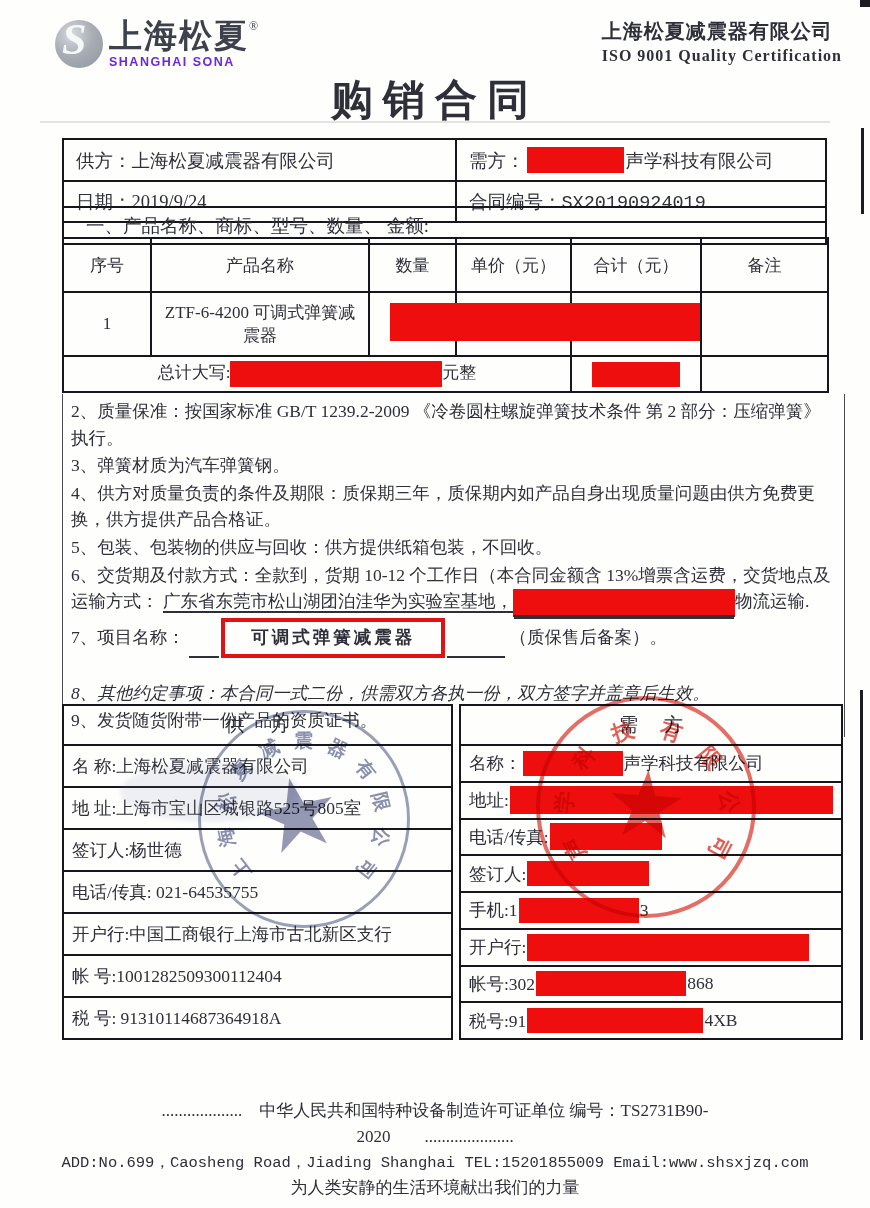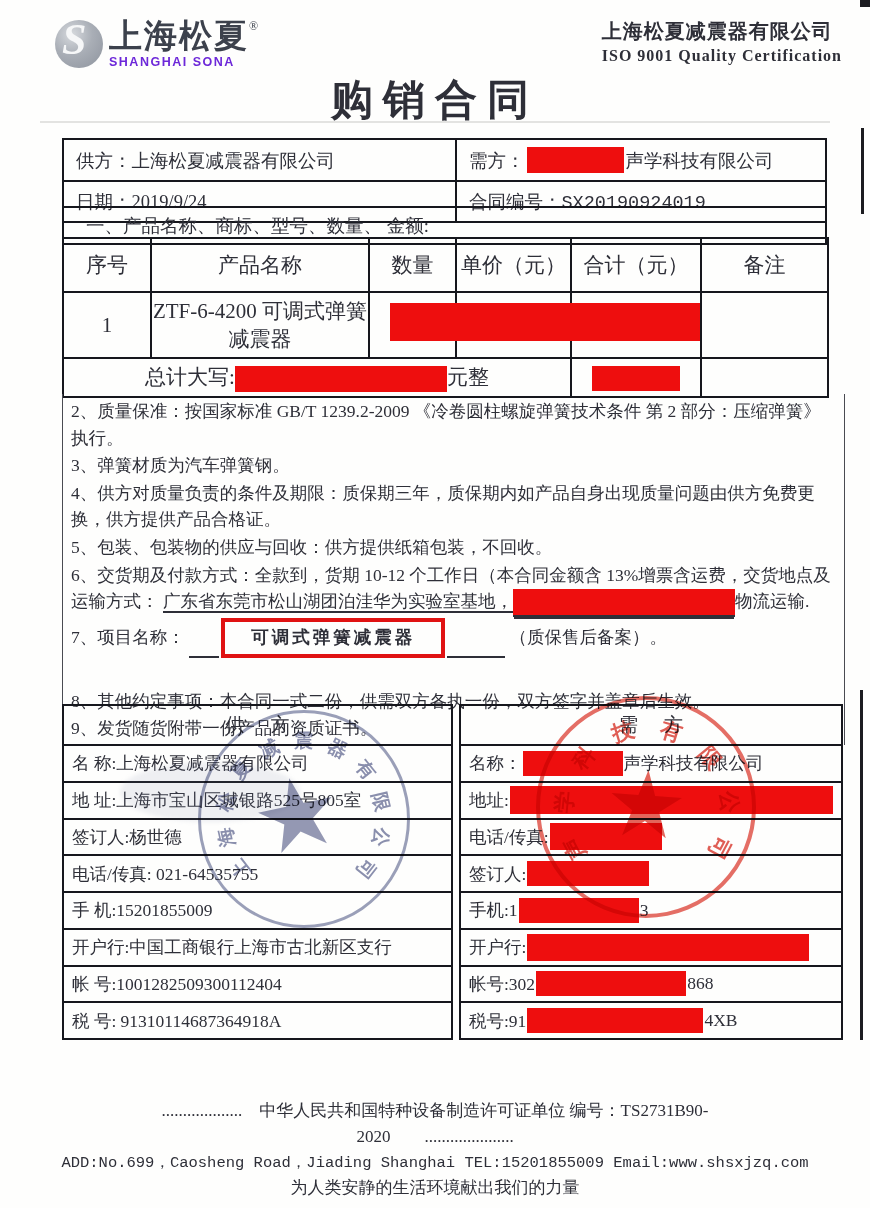--- a/index.html
+++ b/index.html
@@ -33,36 +33,36 @@
   .info{left:62px;top:126px;width:765px;box-sizing:border-box;margin-top:12px;}
   .info .row{display:flex;}
   .info .row+.row{border-top:2px solid #16171d;}
   .info .c{box-sizing:border-box;padding:7px 12px;font-size:18.5px;display:flex;align-items:center;gap:2px;}
   .info .c1{width:393px;border-right:2px solid #16171d;}
   .info .c2{flex:1;font-family:Liberation Mono, monospace;}
   .sec1{left:62px;top:206px;width:765px;box-sizing:border-box;font-size:18.5px;padding:5px 10px 5px 22px;}
   
   #product-wrap{position:absolute;left:62px;top:237px;width:765px;}
   table.prod{border-collapse:collapse;width:765px;table-layout:fixed;}
-  table.prod td,table.prod th{border:2px solid #16171d;font-size:21px;font-weight:400;
-    text-align:center;vertical-align:middle;padding:4px 0;box-sizing:border-box;}
+  table.prod td,table.prod th{border:2px solid #16171d;font-size:17px;font-weight:400;
+    text-align:center;vertical-align:middle;padding:4px 6px;box-sizing:border-box;}
   table.prod{border:2.5px solid #16171d;}
   .h-row th{height:54px;}
   .d-row td{height:64px;}
   .t-row td{height:30px;}
   
   .redact{display:inline-block;background:#ee0e0e;vertical-align:middle;}
   .redact.ul{box-shadow:0 3px 0 -1px #2e2f38;}
   .overlay-redact{position:absolute;background:#ee0e0e;z-index:5;}
   
   #terms{position:absolute;left:62px;top:394px;width:783px;box-sizing:border-box;
     border-left:1.5px solid #4a4b52;border-right:1.5px solid #4a4b52;
     padding:4px 8px 2px 8px;font-size:17.5px;line-height:1.52;}
   .term{margin:0 0 1px 0;}
-  .term-gap{margin-top:30px;}
+  .term-gap{margin-top:22px;font-style:italic;}
   .ul{border-bottom:2px solid #2e2f38;}
   .blank-ul{display:inline-block;border-bottom:2px solid #2e2f38;height:1.2em;vertical-align:bottom;}
   .redbox{display:inline-block;border:4px solid #e01212;padding:2px 26px 3px 26px;margin:0 2px;
     font-weight:600;letter-spacing:3px;}
   
   .party{position:absolute;top:704px;display:flex;flex-direction:column;box-sizing:border-box;
     border:2.5px solid #16171d;height:336px;}
   .party-left{left:62px;width:391px;}
   .party-right{left:459px;width:384px;}
   .party .ph{height:40px;border-bottom:2px solid #16171d;display:flex;align-items:center;
@@ -189,23 +189,20 @@
       <div class="prow">
         <span>地 址:上海市宝山区城银路525号805室</span>
       </div>
       <div class="prow">
         <span>签订人:杨世德</span>
       </div>
       <div class="prow">
         <span>电话/传真: 021-64535755</span>
       </div>
       <div class="prow">
-        <span>手 机:15201855009</span>
-      </div>
-      <div class="prow">
         <span>开户行:中国工商银行上海市古北新区支行</span>
       </div>
       <div class="prow">
         <span>帐 号:1001282509300112404</span>
       </div>
       <div class="prow">
         <span>税 号: 91310114687364918A</span>
       </div>
     </div>
   <div class="party party-right">

